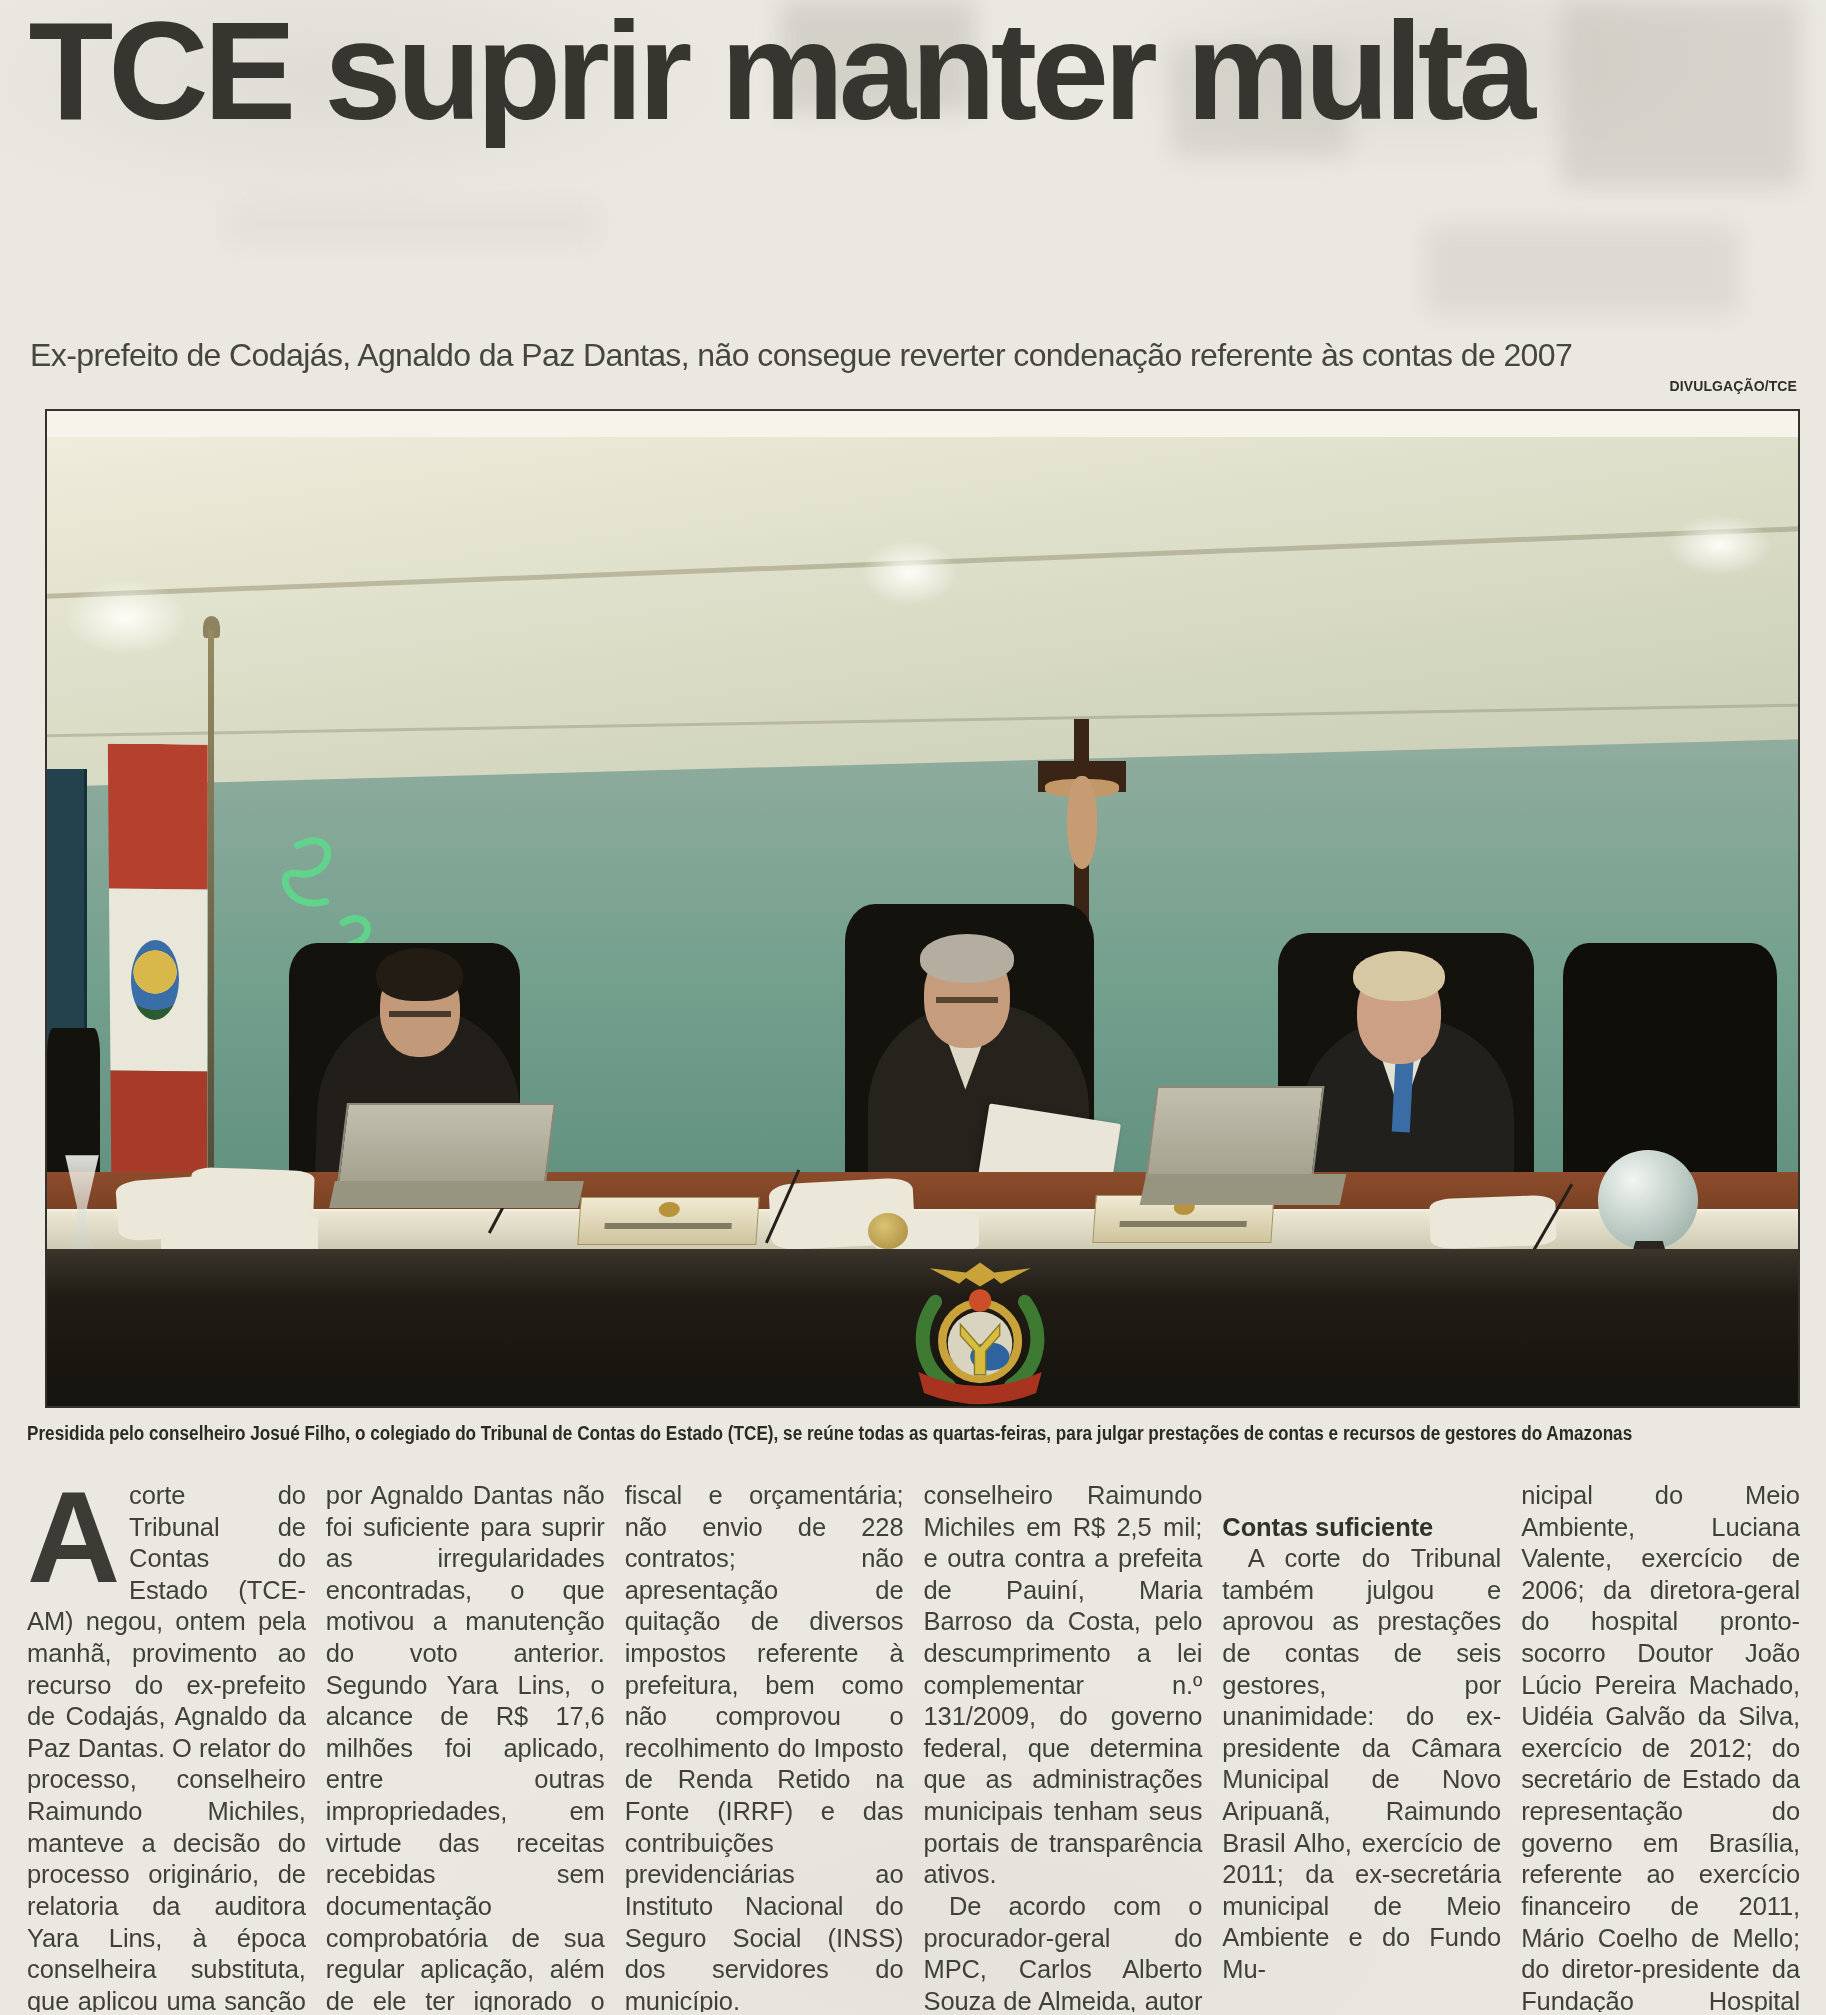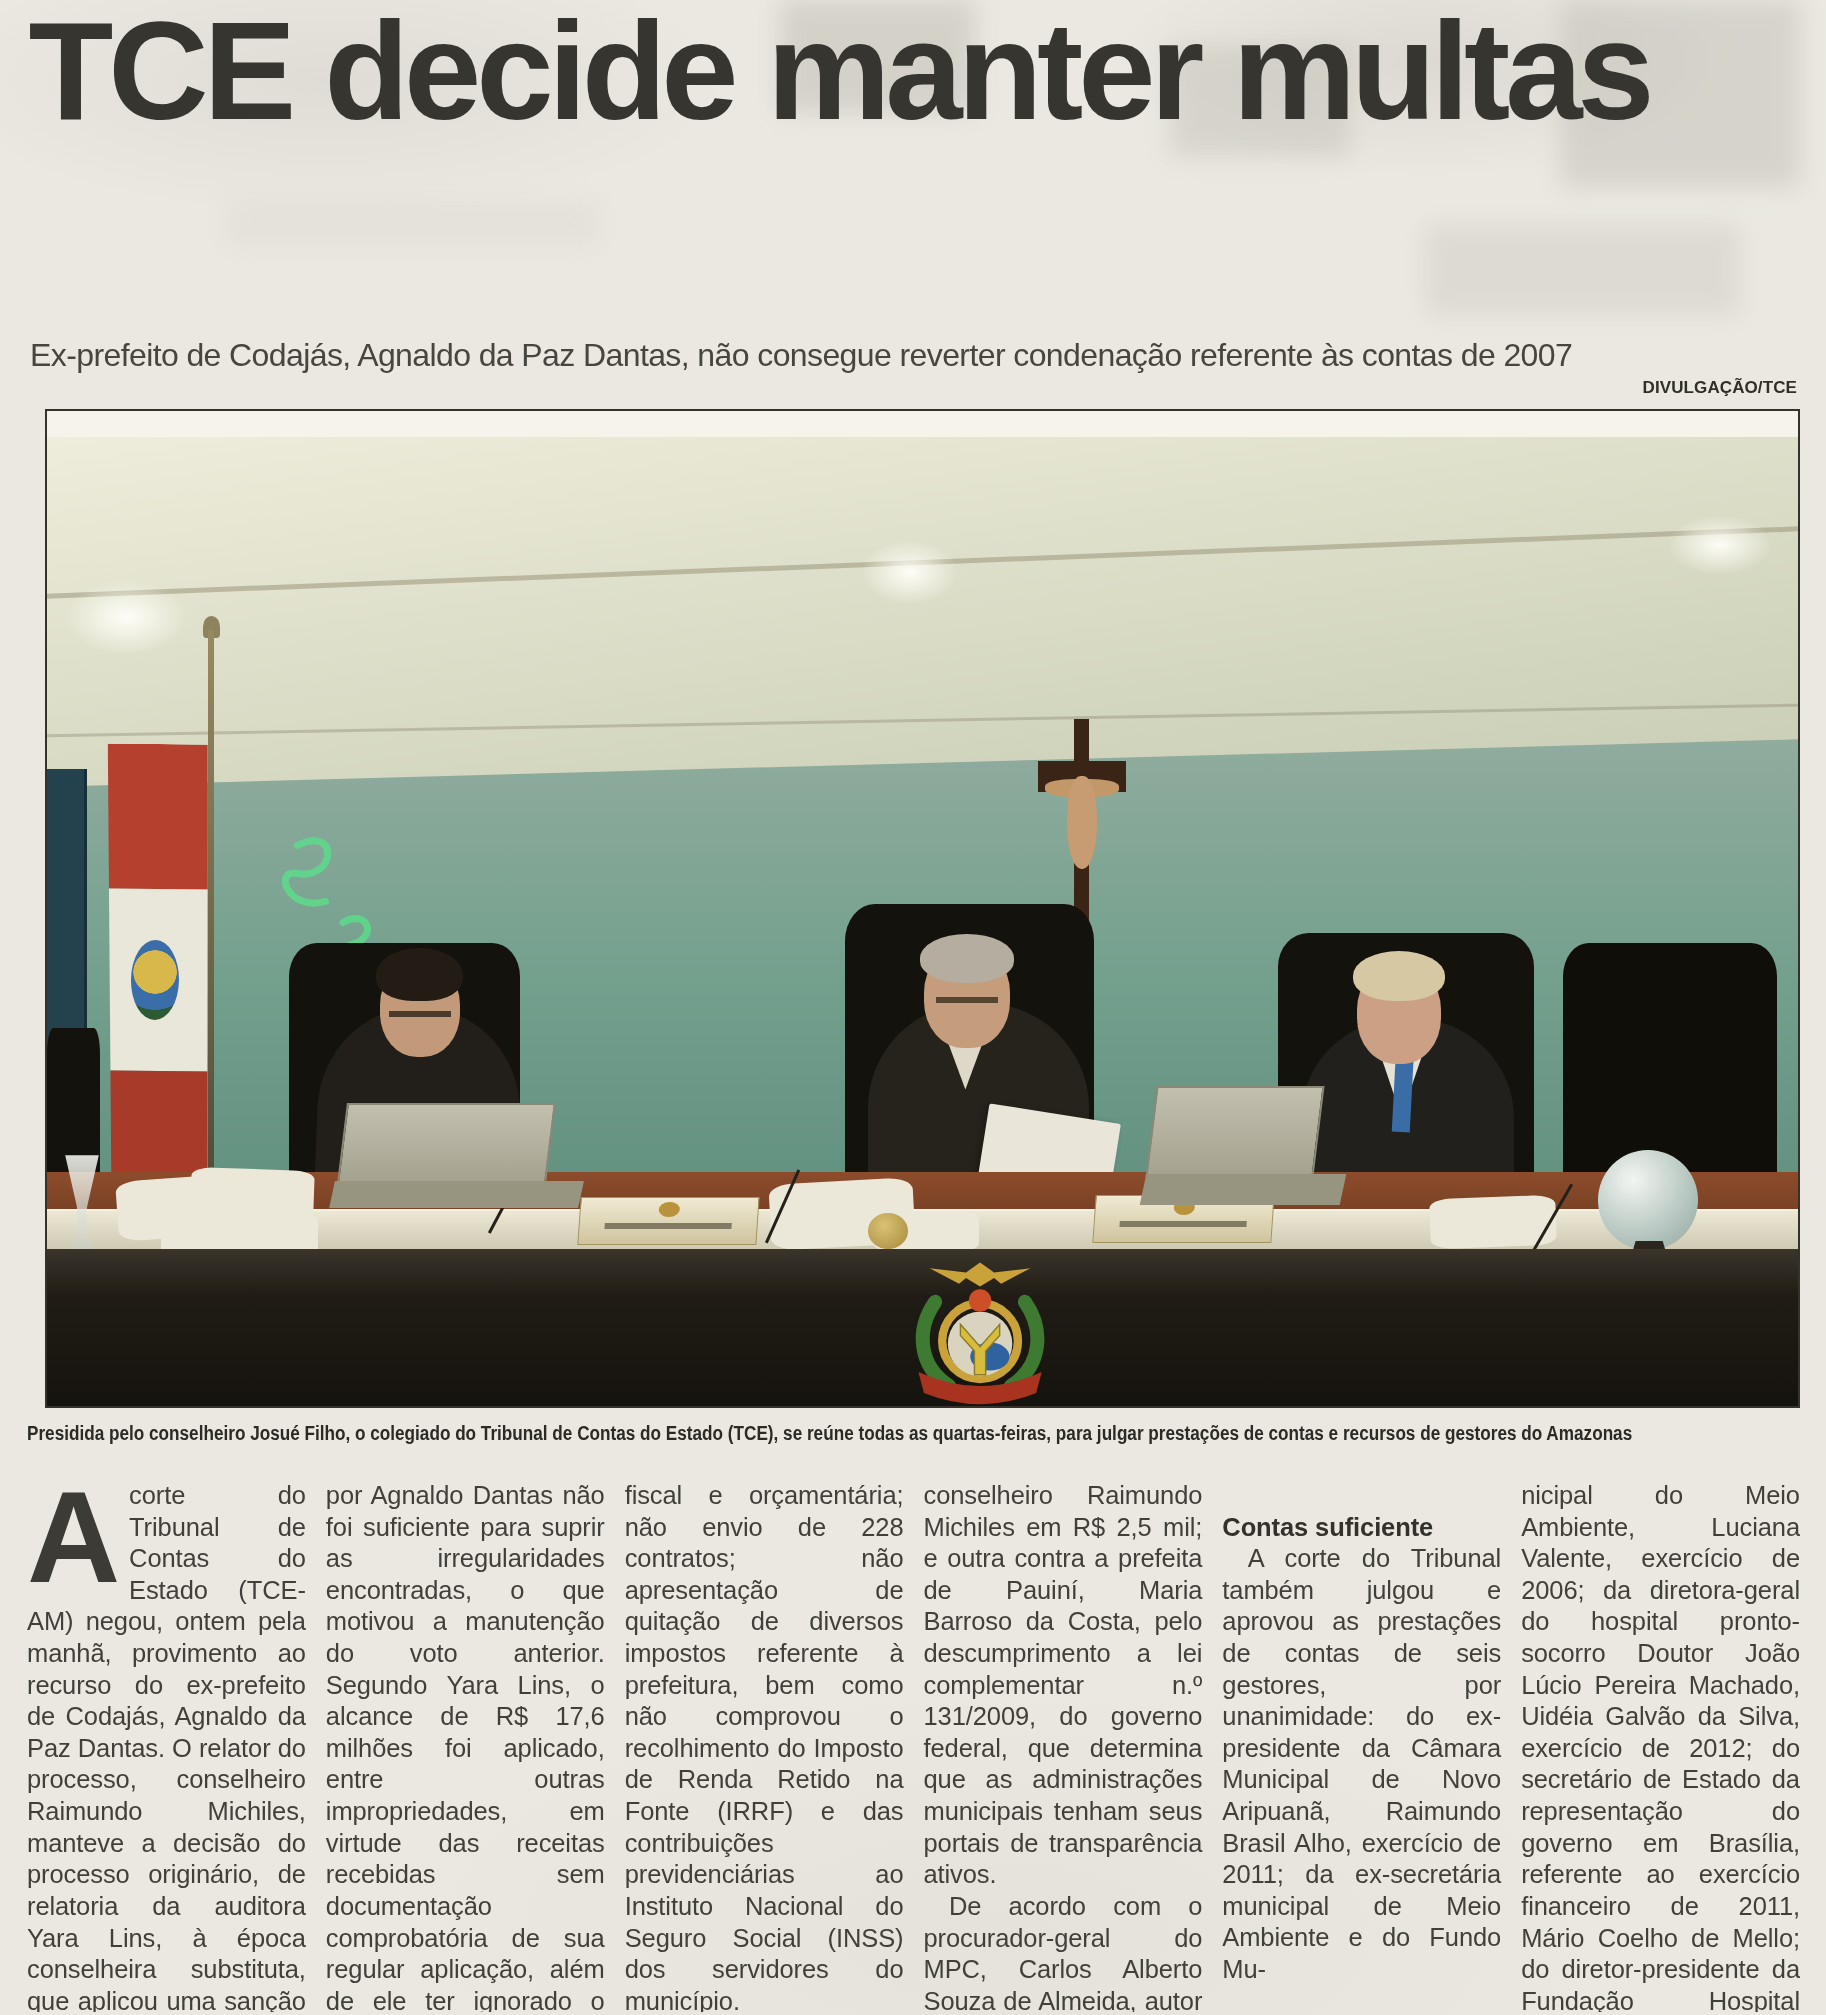--- a/index.html
+++ b/index.html
@@ -11,21 +11,21 @@
       #eae8e1;
     font-family:"Liberation Sans", sans-serif; color:#34332e;}
   .ghost{position:absolute;background:#bdbbb1;filter:blur(12px);pointer-events:none;}
 
   
   .headline{position:absolute;top:1.5px;left:28.5px;margin:0;font-weight:bold;
     font-size:139px;line-height:.99;letter-spacing:-5.2px;color:#363530;}
   .hl-line{display:block;}
   .subheadline{position:absolute;top:337px;left:30px;width:1747px;margin:0;
     font-size:32px;font-weight:400;letter-spacing:-0.6px;color:#46453f;}
-  .credit{position:absolute;top:378px;right:30px;font-size:17px;font-weight:bold;
+  .credit{position:absolute;top:378px;right:30px;font-size:14px;font-weight:bold;
     letter-spacing:0.1px;color:#2f2e29;}
 
   
   .photo{position:absolute;top:409px;left:45px;width:1755px;height:999px;margin:0;
     border:2.2px solid #34322b;box-sizing:border-box;overflow:hidden;background:#7ba092;}
   .photo *{position:absolute;}
   .ph-ceiling{left:0;top:0;width:100%;height:40%;
     background:linear-gradient(172deg,#f0eedd 0%,#dfe0cb 40%,#c7ccb3 100%);}
   .ph-ceiling-strip{left:0;top:0;width:100%;height:2.6%;background:#f6f4ea;}
   .ph-beam{left:-2%;top:15%;width:104%;height:4.5px;background:#9b9579;opacity:.55;
@@ -157,21 +157,21 @@
 
 <div class="page">
 
   <div class="ghost" style="left:780px;top:0;width:195px;height:112px;opacity:.5"></div>
   <div class="ghost" style="left:1170px;top:45px;width:180px;height:112px;opacity:.42"></div>
   <div class="ghost" style="left:1560px;top:0;width:240px;height:187px;opacity:.45"></div>
   <div class="ghost" style="left:1425px;top:225px;width:315px;height:90px;opacity:.3"></div>
   <div class="ghost" style="left:225px;top:201px;width:375px;height:45px;opacity:.15"></div>
 
   <h1 class="headline">
-    <span class="hl-line">TCE decide manter multas</span>
+    <span class="hl-line">TCE suprir manter multa</span>
   </h1>
 
   <p class="subheadline">Ex-prefeito de Codajás, Agnaldo da Paz Dantas, não consegue reverter condenação referente às contas de 2007</p>
 
   <div class="credit">DIVULGAÇÃO/TCE</div>
 
   <figure class="photo">
     <div class="ph-ceiling"></div>
     <div class="ph-ceiling-strip"></div>
     <div class="ph-beam"></div>

